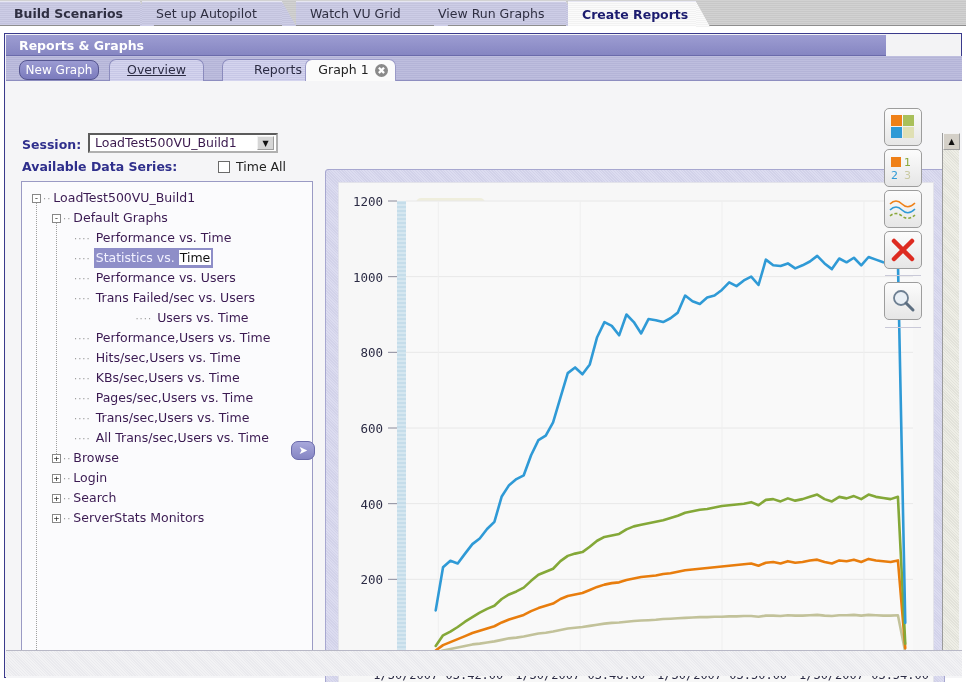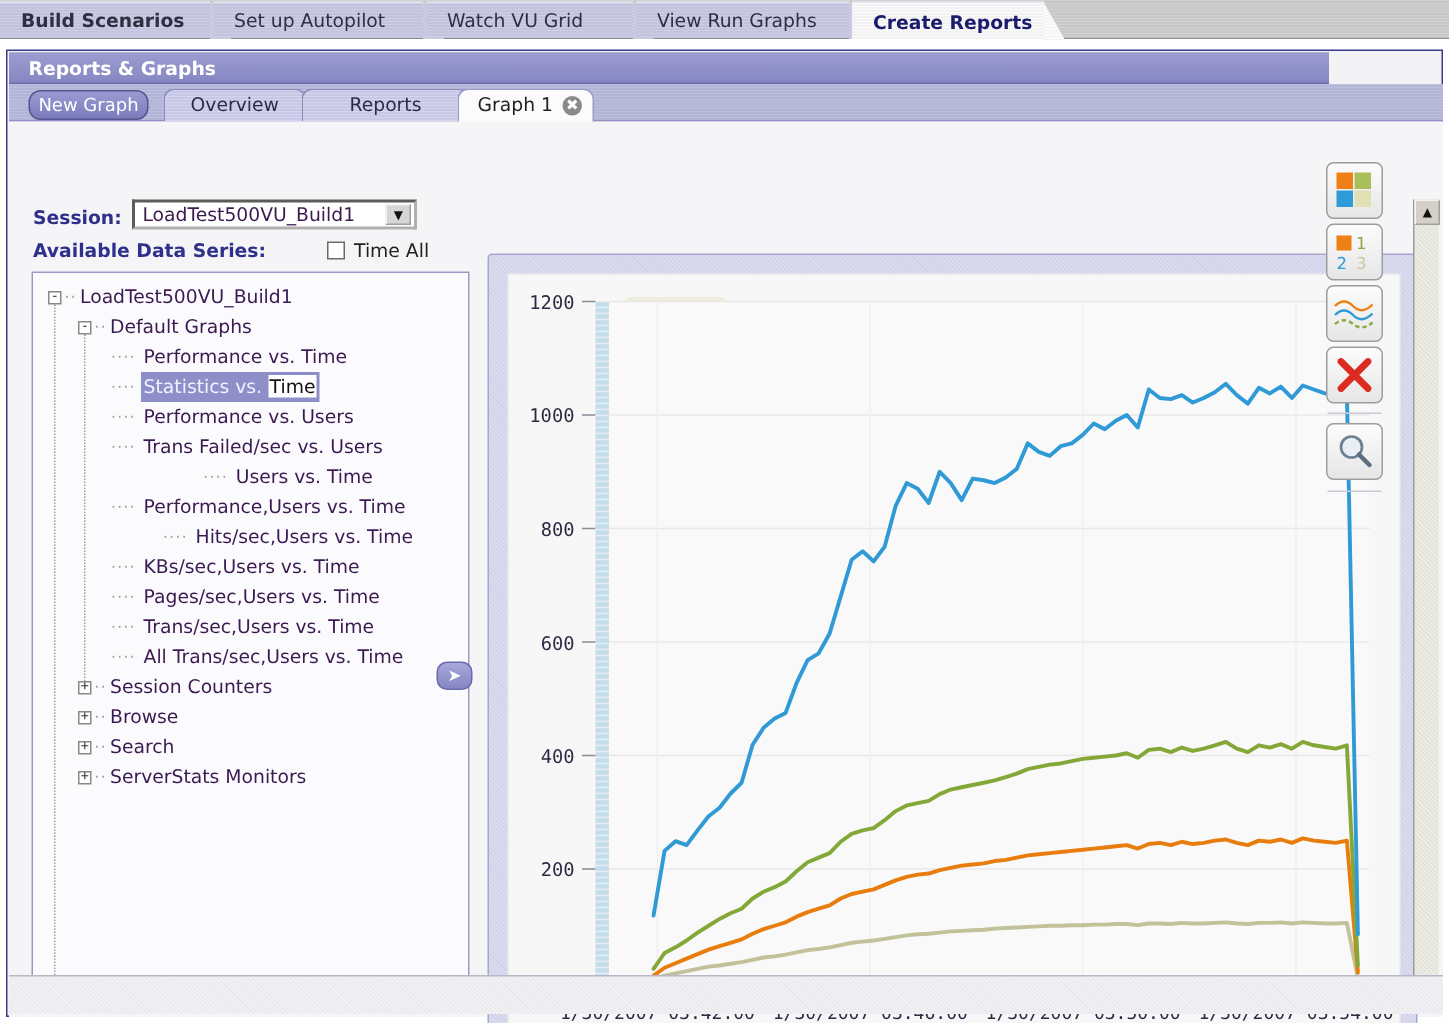--- a/index.html
+++ b/index.html
@@ -203,37 +203,37 @@
     border-top:1px solid #b8b8c6;
   }
 </style>
 </head>
 <body>
 
 <div id="top-tabs">
   <div class="striptail"></div>
   <div class="ttab" id="tt0" style="left:0px;width:140px;font-weight:bold;"><span>Build Scenarios</span><span class="slant"></span></div>
   <div class="ttab" id="tt1" style="left:142px;width:140px;"><span>Set up Autopilot</span><span class="slant"></span></div>
-  <div class="ttab" id="tt2" style="left:284px;width:138px;"><span>Watch VU Grid</span><span class="slant"></span></div>
+  <div class="ttab" id="tt2" style="left:296px;width:138px;"><span>Watch VU Grid</span><span class="slant"></span></div>
   <div class="ttab" id="tt3" style="left:424px;width:142px;"><span>View Run Graphs</span><span class="slant"></span></div>
   <div class="ttab active" id="tt4" style="left:568px;width:128px;"><span>Create Reports</span><span class="slant"></span></div>
 </div>
 
 <div id="outer-panel">
 
   <div id="panel-header">
     <span id="panel-header-title">Reports &amp; Graphs</span>
   </div>
 
   <div id="inner-tabs">
     <div id="newgraph-btn">New Graph</div>
-    <div class="itab" style="left:103px;width:95px;">
+    <div class="itab" style="left:103px;width:95px;text-decoration:underline;">
       <span>Overview</span>
     </div>
-    <div class="itab" style="left:195px;width:112px;">
+    <div class="itab" style="left:216px;width:112px;">
       <span>Reports</span>
     </div>
     <div class="itab active" style="left:299px;width:91px;">
       <span style="position:relative;left:-7px;">Graph 1</span>
       <span id="tab-close">✖</span>
     </div>
   </div>
 
   <div id="content">
 
@@ -252,27 +252,27 @@
           <div class="vline" style="left: 14px; top: 20px; height: 480px;"></div>
           <div class="vline" style="left: 34px; top: 40px; height: 240px;"></div>
           <div class="tnode" style="padding-left: 4px;"><span class="expander">-</span><span class="dots">··</span><span class="tlabel">LoadTest500VU_Build1</span></div>
           <div class="tnode" style="padding-left: 24px;"><span class="expander">-</span><span class="dots">··</span><span class="tlabel">Default Graphs</span></div>
           <div class="tnode" style="padding-left: 44px;"><span class="dots" style="margin-right: 3px; margin-left: 2px;">····</span><span class="tlabel">Performance vs. Time</span></div>
           <div class="tnode sel" style="padding-left: 44px;"><span class="dots" style="margin-right: 3px; margin-left: 2px;">····</span><span class="tlabel">Statistics vs. <span class="inner">Time</span></span></div>
           <div class="tnode" style="padding-left: 44px;"><span class="dots" style="margin-right: 3px; margin-left: 2px;">····</span><span class="tlabel">Performance vs. Users</span></div>
           <div class="tnode" style="padding-left: 44px;"><span class="dots" style="margin-right: 3px; margin-left: 2px;">····</span><span class="tlabel">Trans Failed/sec vs. Users</span></div>
           <div class="tnode" style="padding-left: 44px; text-align: center;"><span class="dots" style="margin-right: 3px; margin-left: 2px;">····</span><span class="tlabel">Users vs. Time</span></div>
           <div class="tnode" style="padding-left: 44px;"><span class="dots" style="margin-right: 3px; margin-left: 2px;">····</span><span class="tlabel">Performance,Users vs. Time</span></div>
-          <div class="tnode" style="padding-left: 44px; text-align: center;"><span class="dots" style="margin-right: 3px; margin-left: 2px;">····</span><span class="tlabel">Hits/sec,Users vs. Time</span></div>
+          <div class="tnode" style="padding-left: 44px;"><span class="dots" style="margin-right: 3px; margin-left: 2px;">····</span><span class="tlabel">Hits/sec,Users vs. Time</span></div>
           <div class="tnode" style="padding-left: 44px; text-decoration: underline;"><span class="dots" style="margin-right: 3px; margin-left: 2px;">····</span><span class="tlabel">KBs/sec,Users vs. Time</span></div>
           <div class="tnode" style="padding-left: 44px;"><span class="dots" style="margin-right: 3px; margin-left: 2px;">····</span><span class="tlabel">Pages/sec,Users vs. Time</span></div>
           <div class="tnode" style="padding-left: 44px;"><span class="dots" style="margin-right: 3px; margin-left: 2px;">····</span><span class="tlabel">Trans/sec,Users vs. Time</span></div>
           <div class="tnode" style="padding-left: 44px;"><span class="dots" style="margin-right: 3px; margin-left: 2px;">····</span><span class="tlabel">All Trans/sec,Users vs. Time</span></div>
-          <div class="tnode" style="padding-left: 24px;"><span class="expander">+</span><span class="dots">··</span><span class="tlabel">Session Counters</span></div>
           <div class="tnode" style="padding-left: 24px;"><span class="expander">+</span><span class="dots">··</span><span class="tlabel">Browse</span></div>
+          <div class="tnode" style="padding-left: 24px;"><span class="expander">+</span><span class="dots">··</span><span class="tlabel">Login</span></div>
           <div class="tnode" style="padding-left: 24px;"><span class="expander">+</span><span class="dots">··</span><span class="tlabel">Search</span></div>
           <div class="tnode" style="padding-left: 24px;"><span class="expander">+</span><span class="dots">··</span><span class="tlabel">ServerStats Monitors</span></div>
         </div>
     </div>
 
     <div id="transfer-btn">➤</div>
 
     <div id="chart-frame">
       <div id="chart-inner">
         <div id="graph-badge">Graph 1</div>

